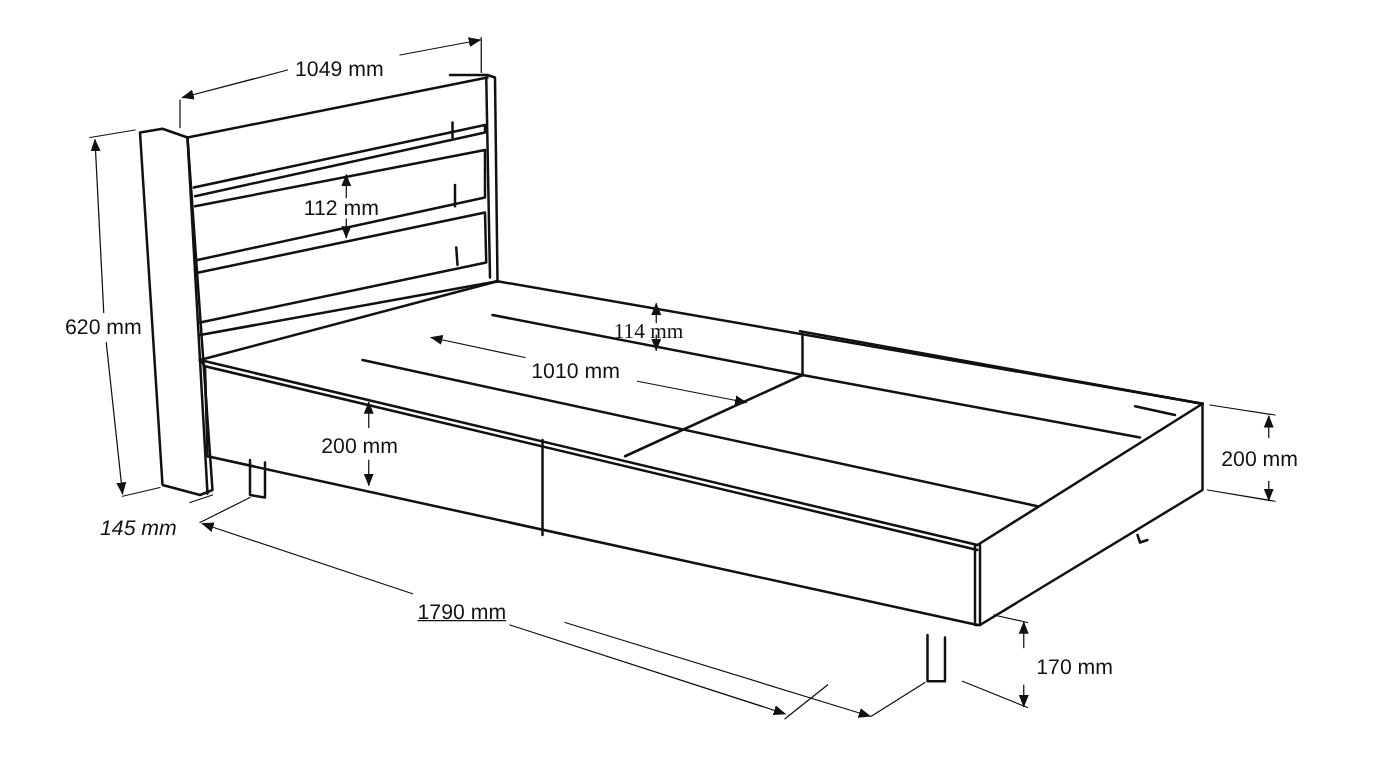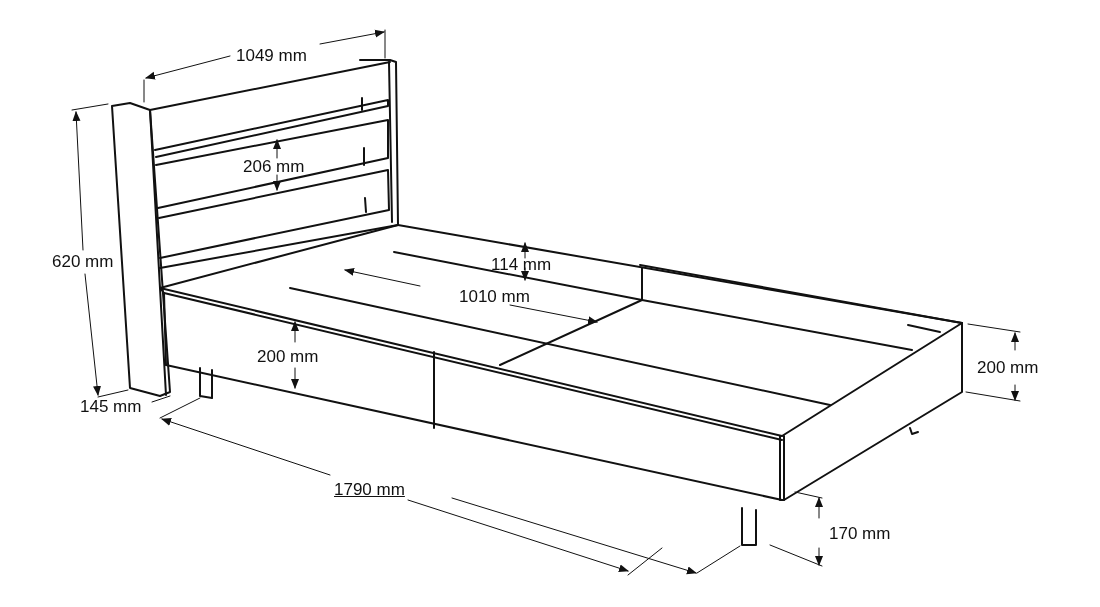--- a/index.html
+++ b/index.html
@@ -105,22 +105,22 @@
       <path d="M1015,385 L1015,400" marker-end="url(#ah)"></path>
 
       <path d="M795,492 L822,498"></path>
       <path d="M770,545 L822,566"></path>
       <path d="M819,518 L819,498" marker-end="url(#ah)"></path>
       <path d="M819,548 L819,565" marker-end="url(#ah)"></path>
     </g>
   </svg>
 
   <span class="lbl" style="left:236px;top:47px;">1049 mm</span>
-  <span class="lbl" style="left:243px;top:158px;">206 mm</span>
+  <span class="lbl" style="left:243px;top:158px;">112 mm</span>
   <span class="lbl" style="left:52px;top:253px;">620 mm</span>
-  <span class="lbl" style="left:80px;top:398px;">145 mm</span>
+  <span class="lbl" style="left:80px;top:414px;font-style:italic;">145 mm</span>
   <span class="lbl" style="left:257px;top:348px;">200 mm</span>
-  <span class="lbl" style="left:491px;top:256px;">114 mm</span>
-  <span class="lbl" style="left:425px;top:288px;margin-left:34px;">1010 mm</span>
+  <span class="lbl" style="left:491px;top:256px;font-family:Liberation Serif, serif;">114 mm</span>
+  <span class="lbl" style="left:425px;top:288px;">1010 mm</span>
   <span class="lbl" style="left:334px;top:481px;text-decoration:underline;">1790 mm</span>
   <span class="lbl" style="left:977px;top:359px;">200 mm</span>
   <span class="lbl" style="left:785px;top:525px;margin-left:44px;">170 mm</span>
 </div>
 
 </body></html>

